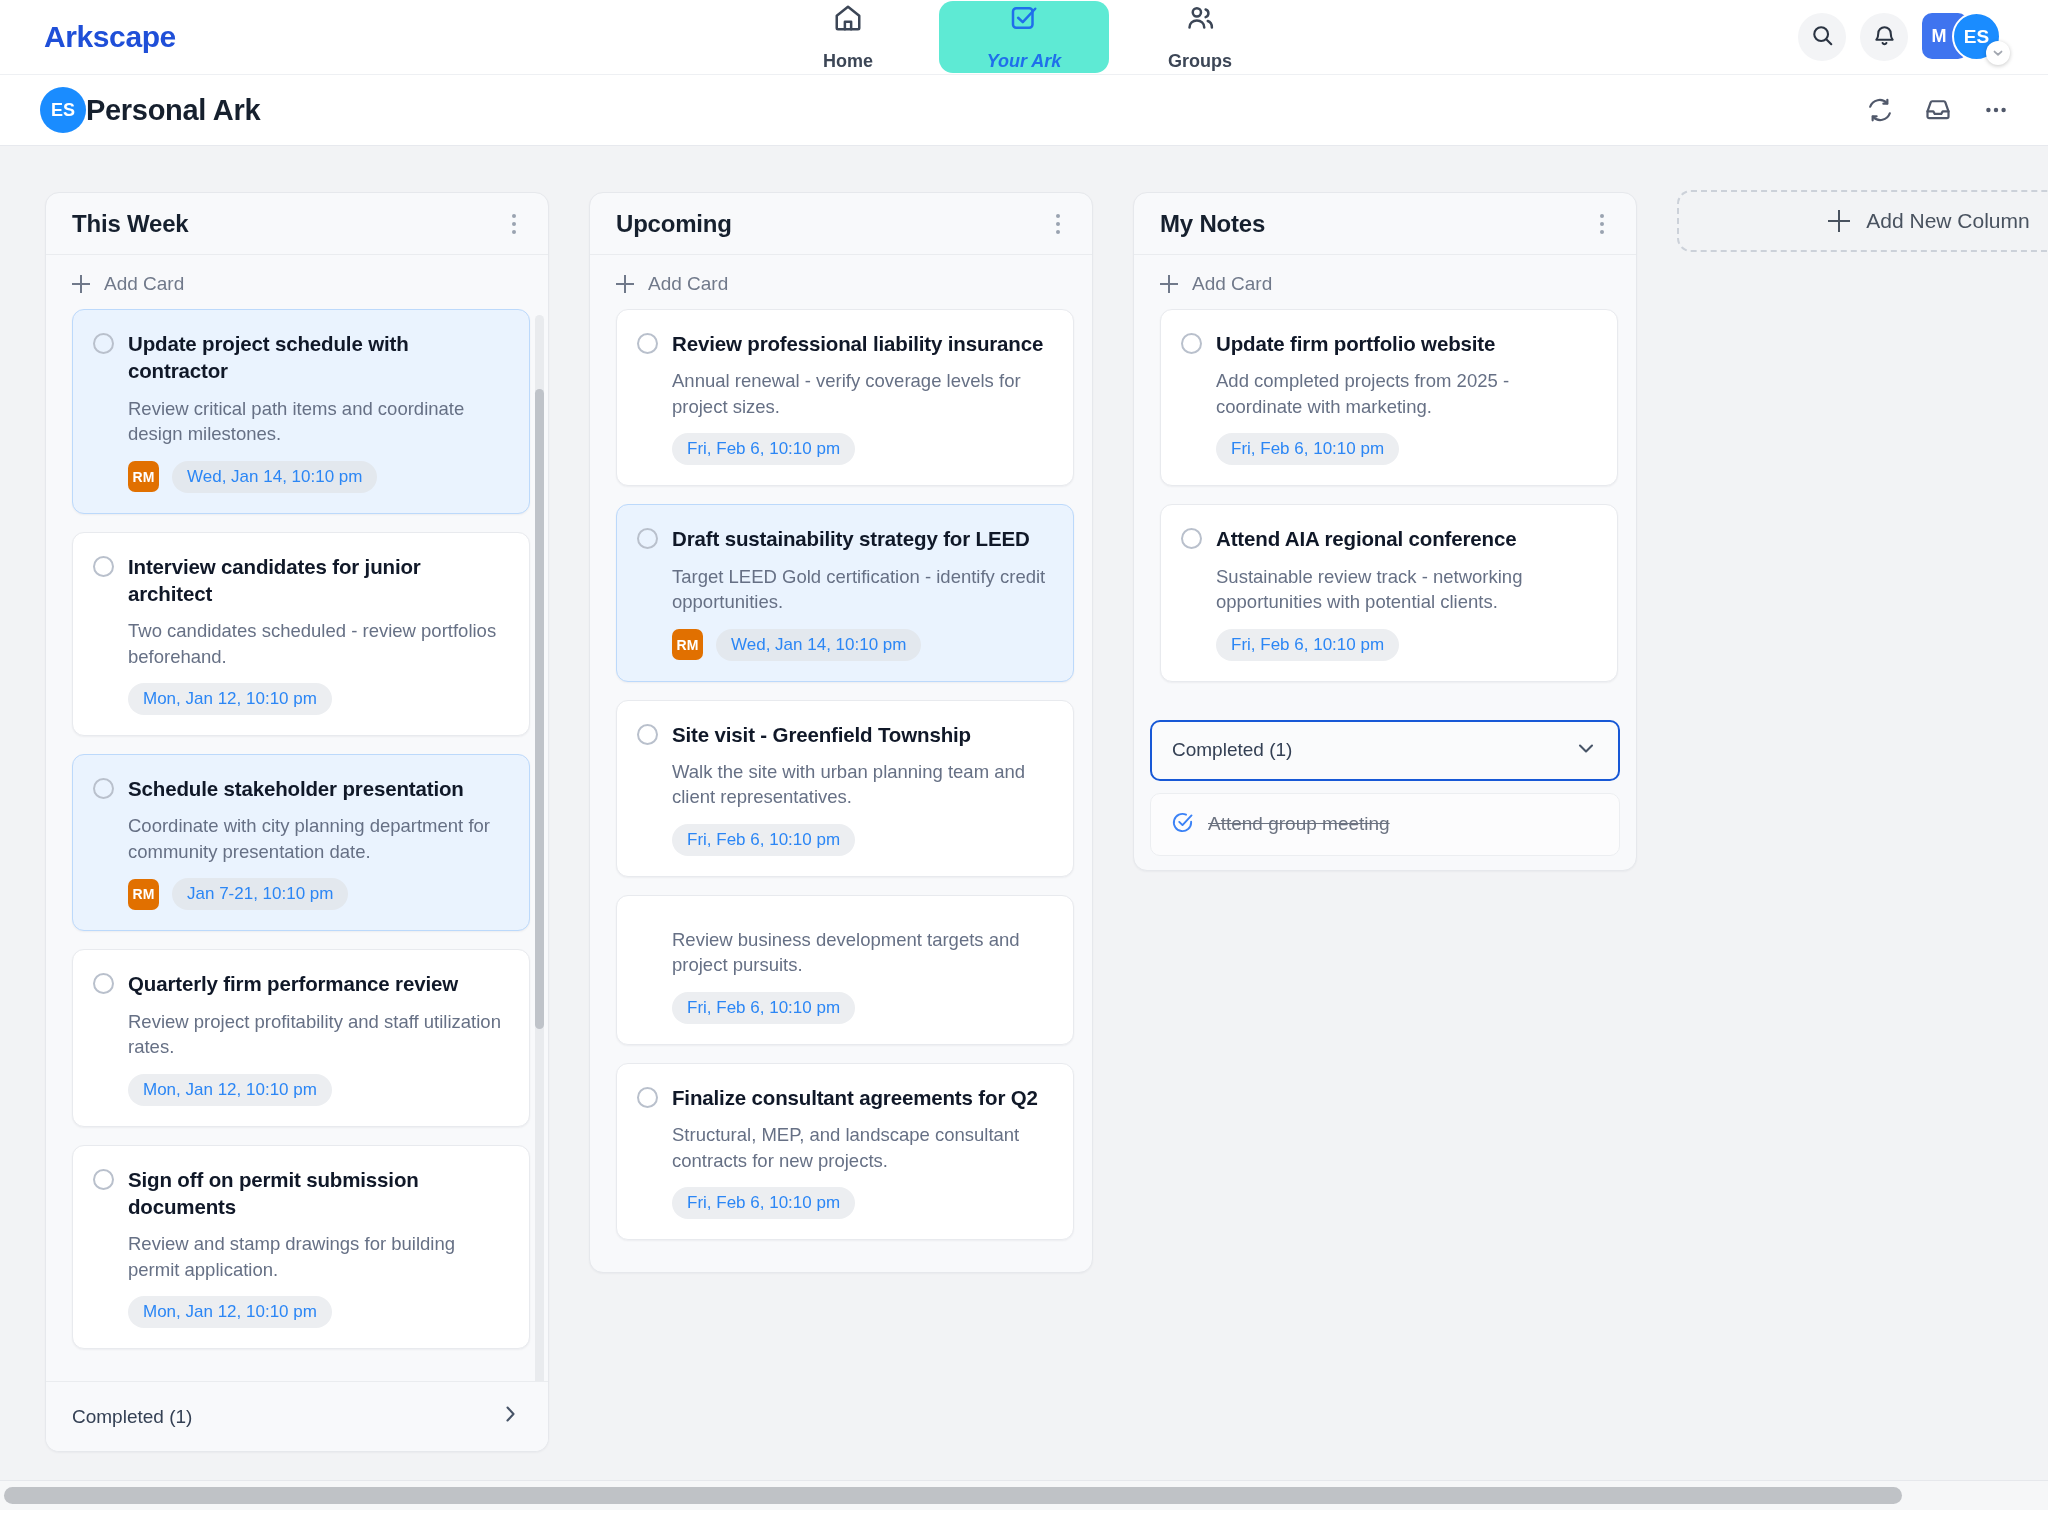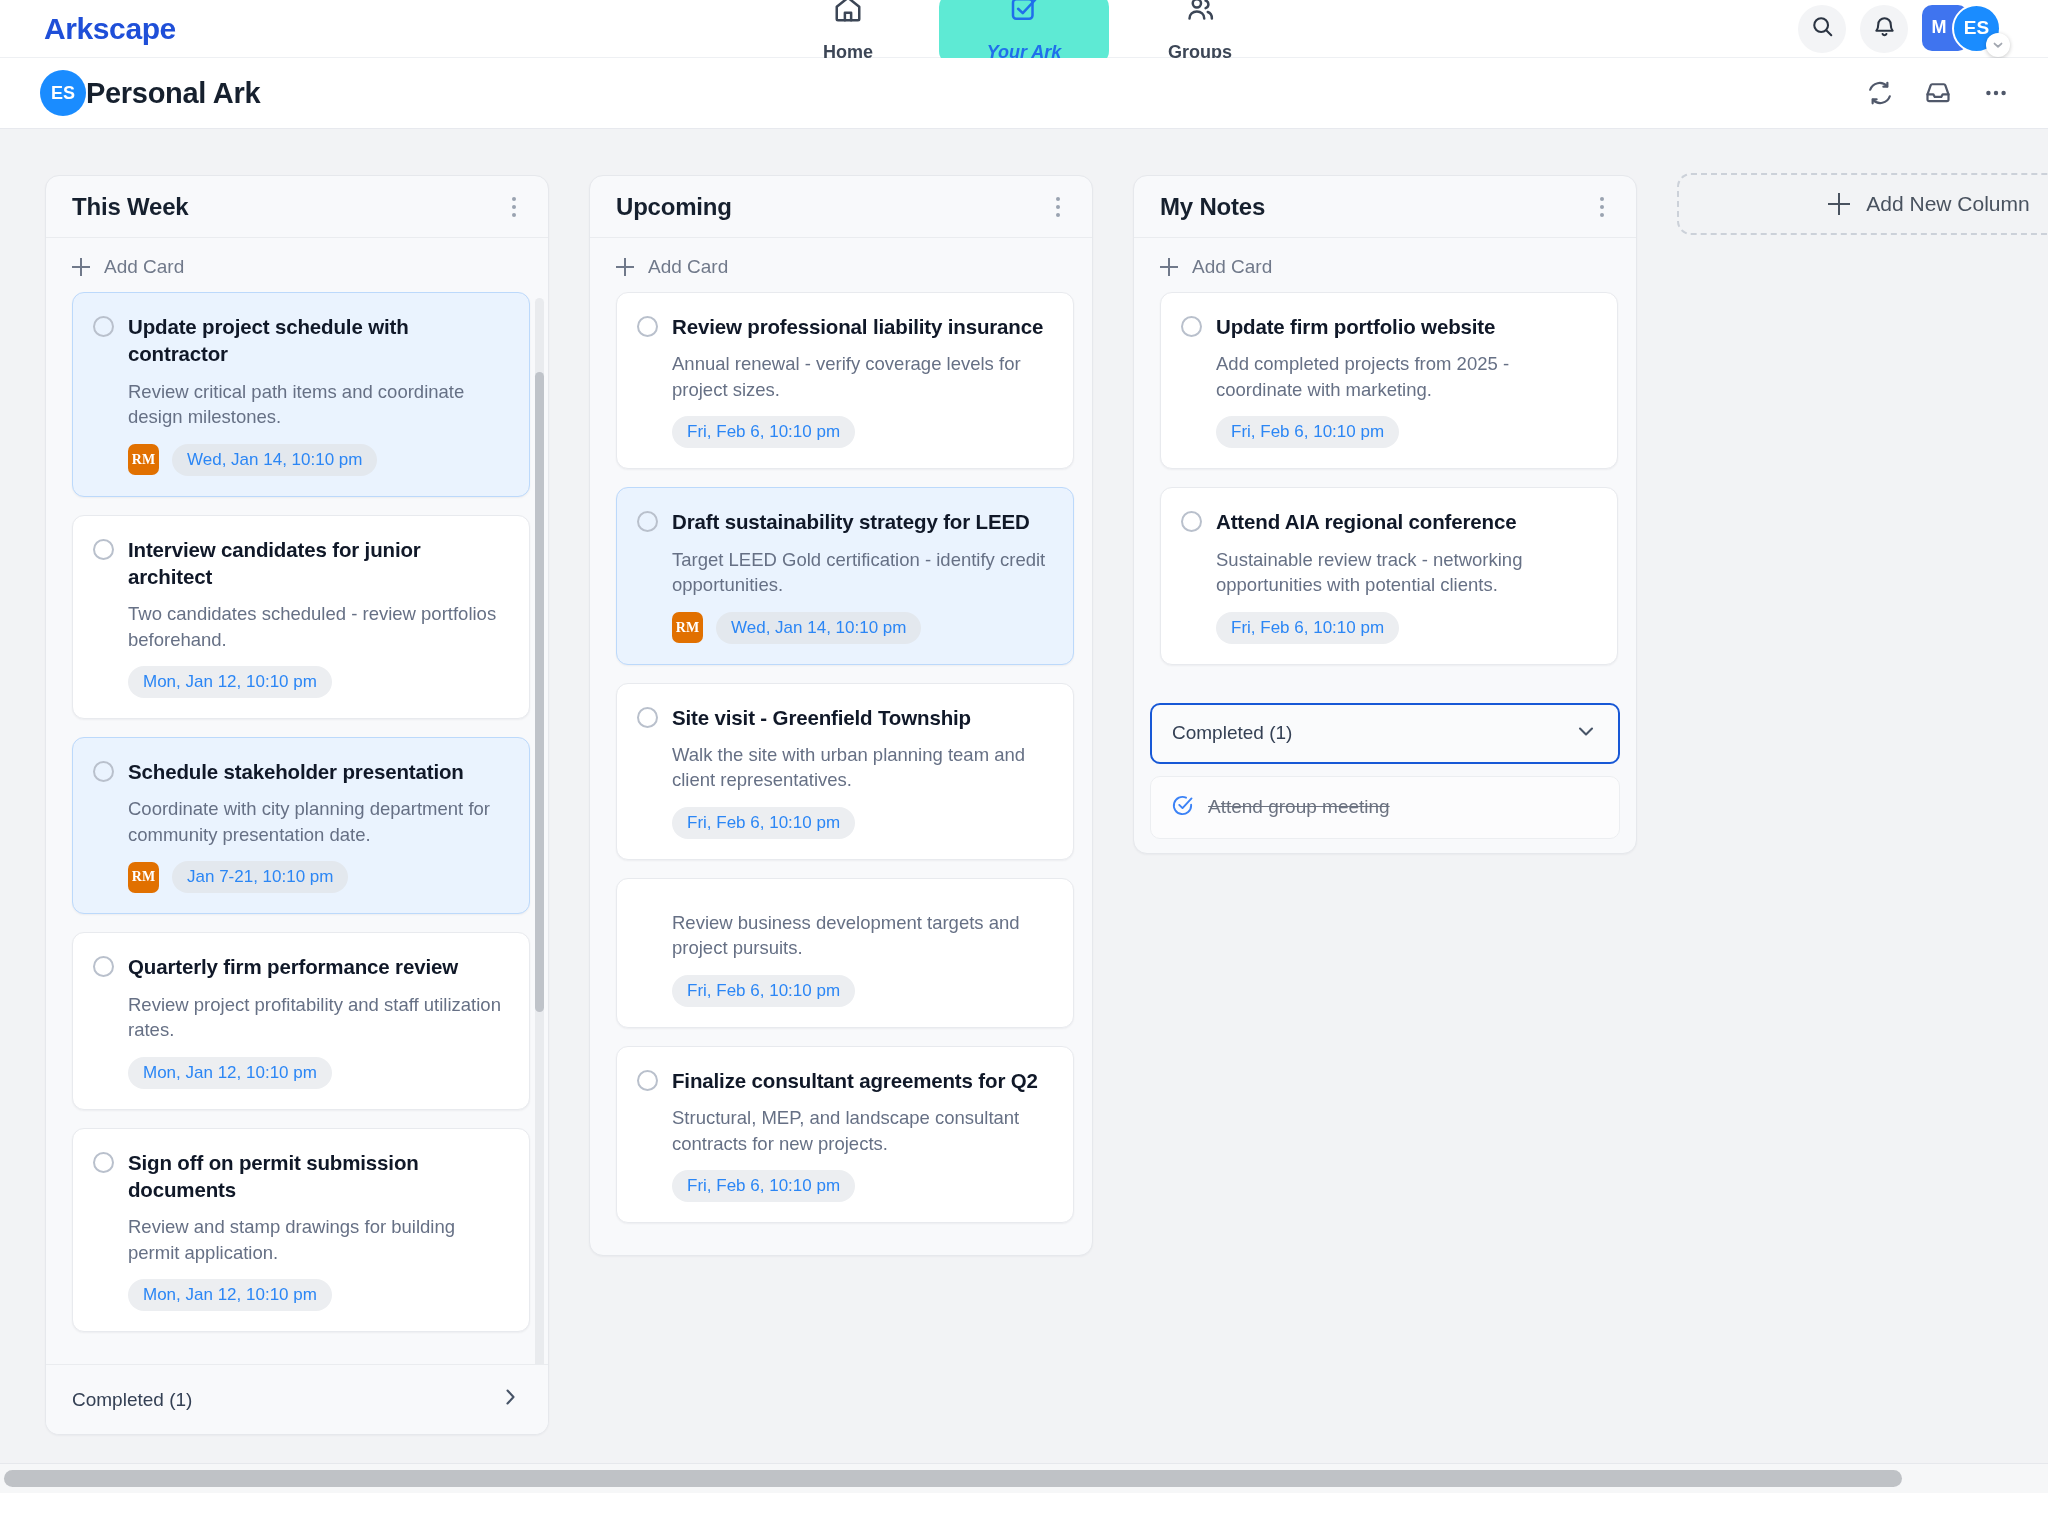--- a/index.html
+++ b/index.html
@@ -6,21 +6,21 @@
   html, body {
     width: 2048px; height: 1517px;
     font-family: "Liberation Sans", sans-serif;
     background: #ffffff;
     overflow: hidden;
     -webkit-font-smoothing: antialiased;
   }
 
   
   .topnav {
-    height: 58px;
+    height: 75px;
     background: #ffffff;
     display: flex;
     align-items: center;
     position: relative;
     border-bottom: 1px solid #eef0f3;
     flex: 0 0 auto;
   }
   .brand {
     font-size: 30px;
     font-weight: 700;
@@ -213,21 +213,21 @@
     font-size: 18.5px; color: #667085; line-height: 1.38;
   }
   .card-meta {
     margin: 14px 0 0 35px;
     display: flex; align-items: center; gap: 13px;
   }
   .badge-rm {
     width: 31px; height: 31px; border-radius: 7px;
     background: #e17000; color: #fff;
     font-size: 14px; font-weight: 700;
-    display: flex; align-items: center; justify-content: center; font-family: Liberation Serif, serif;
+    display: flex; align-items: center; justify-content: center;
   }
   .chip-date {
     background: #eceef1;
     border-radius: 999px;
     padding: 6px 15px;
     font-size: 17px; font-weight: 500; color: #2b86f5;
     white-space: nowrap;
   }
   .card.highlight .chip-date { background: #e3e8ee; }
 

